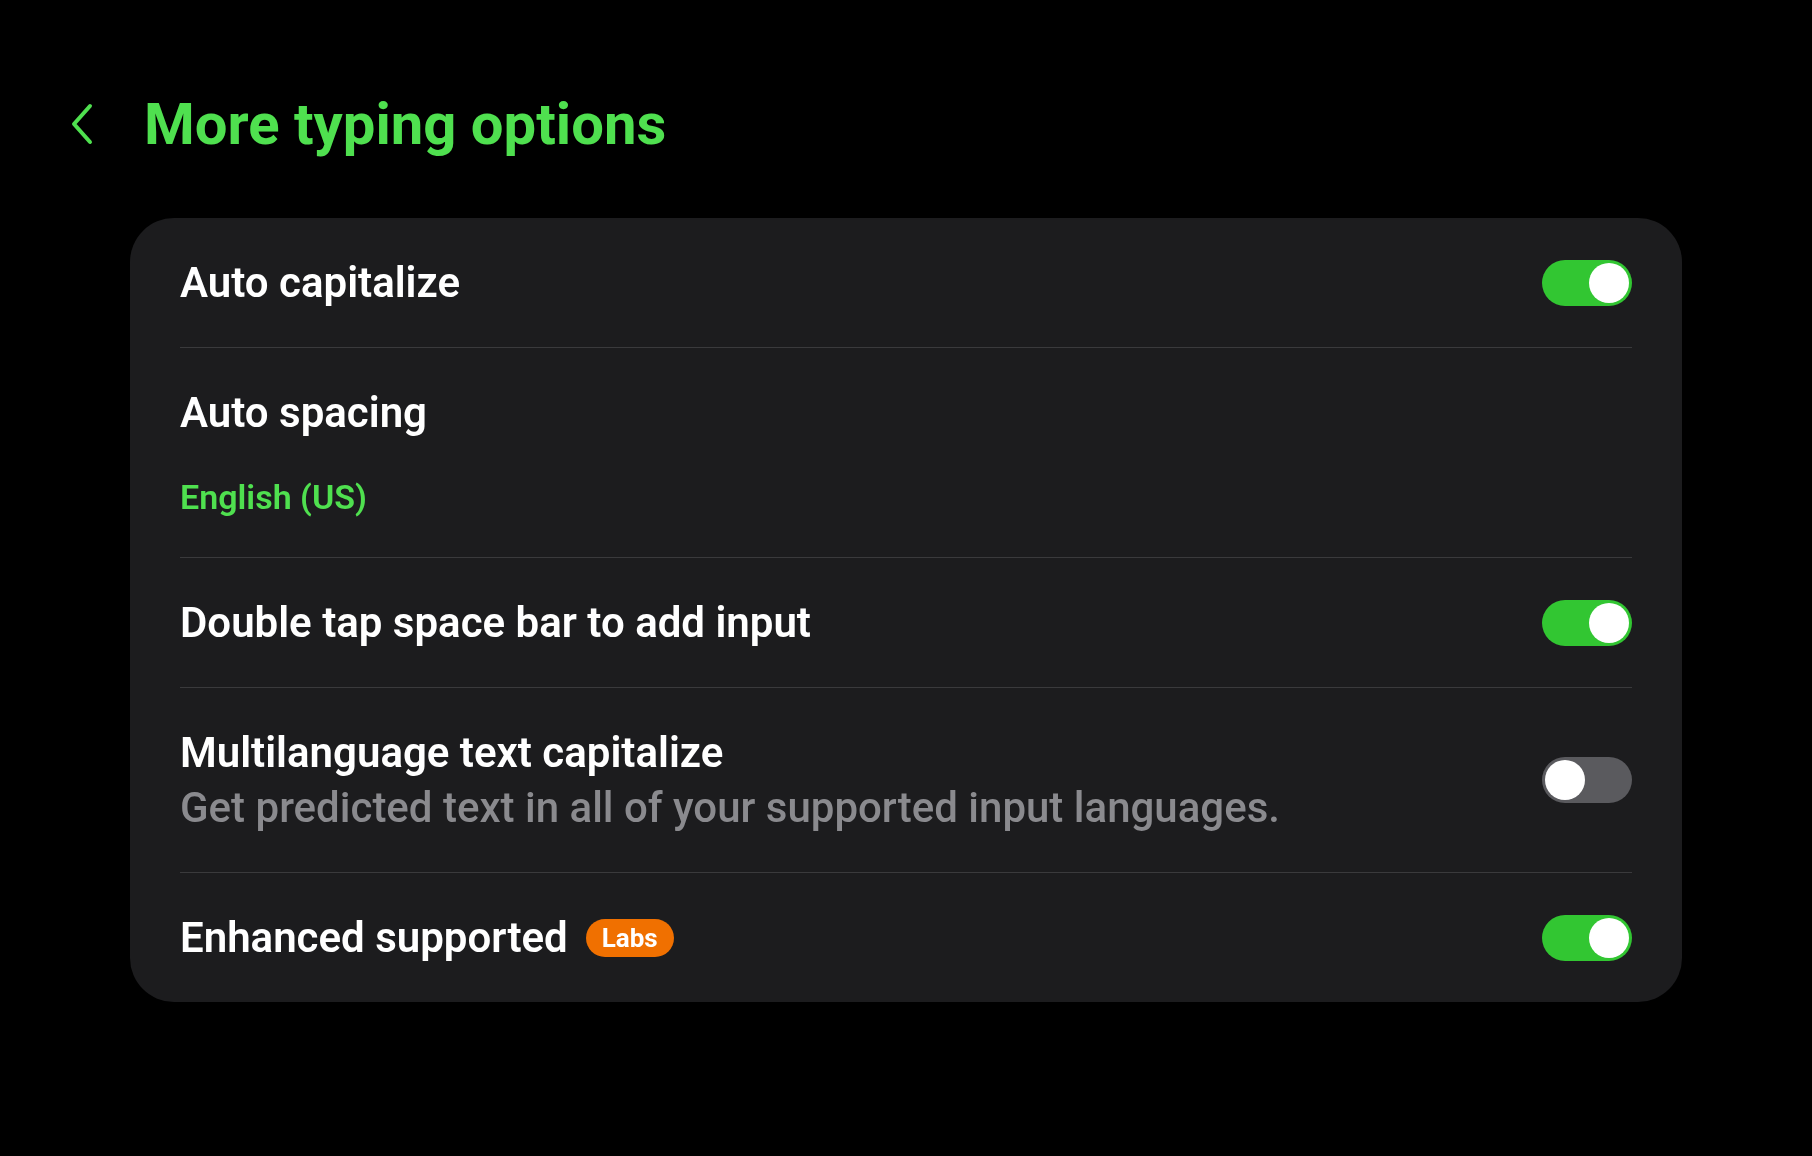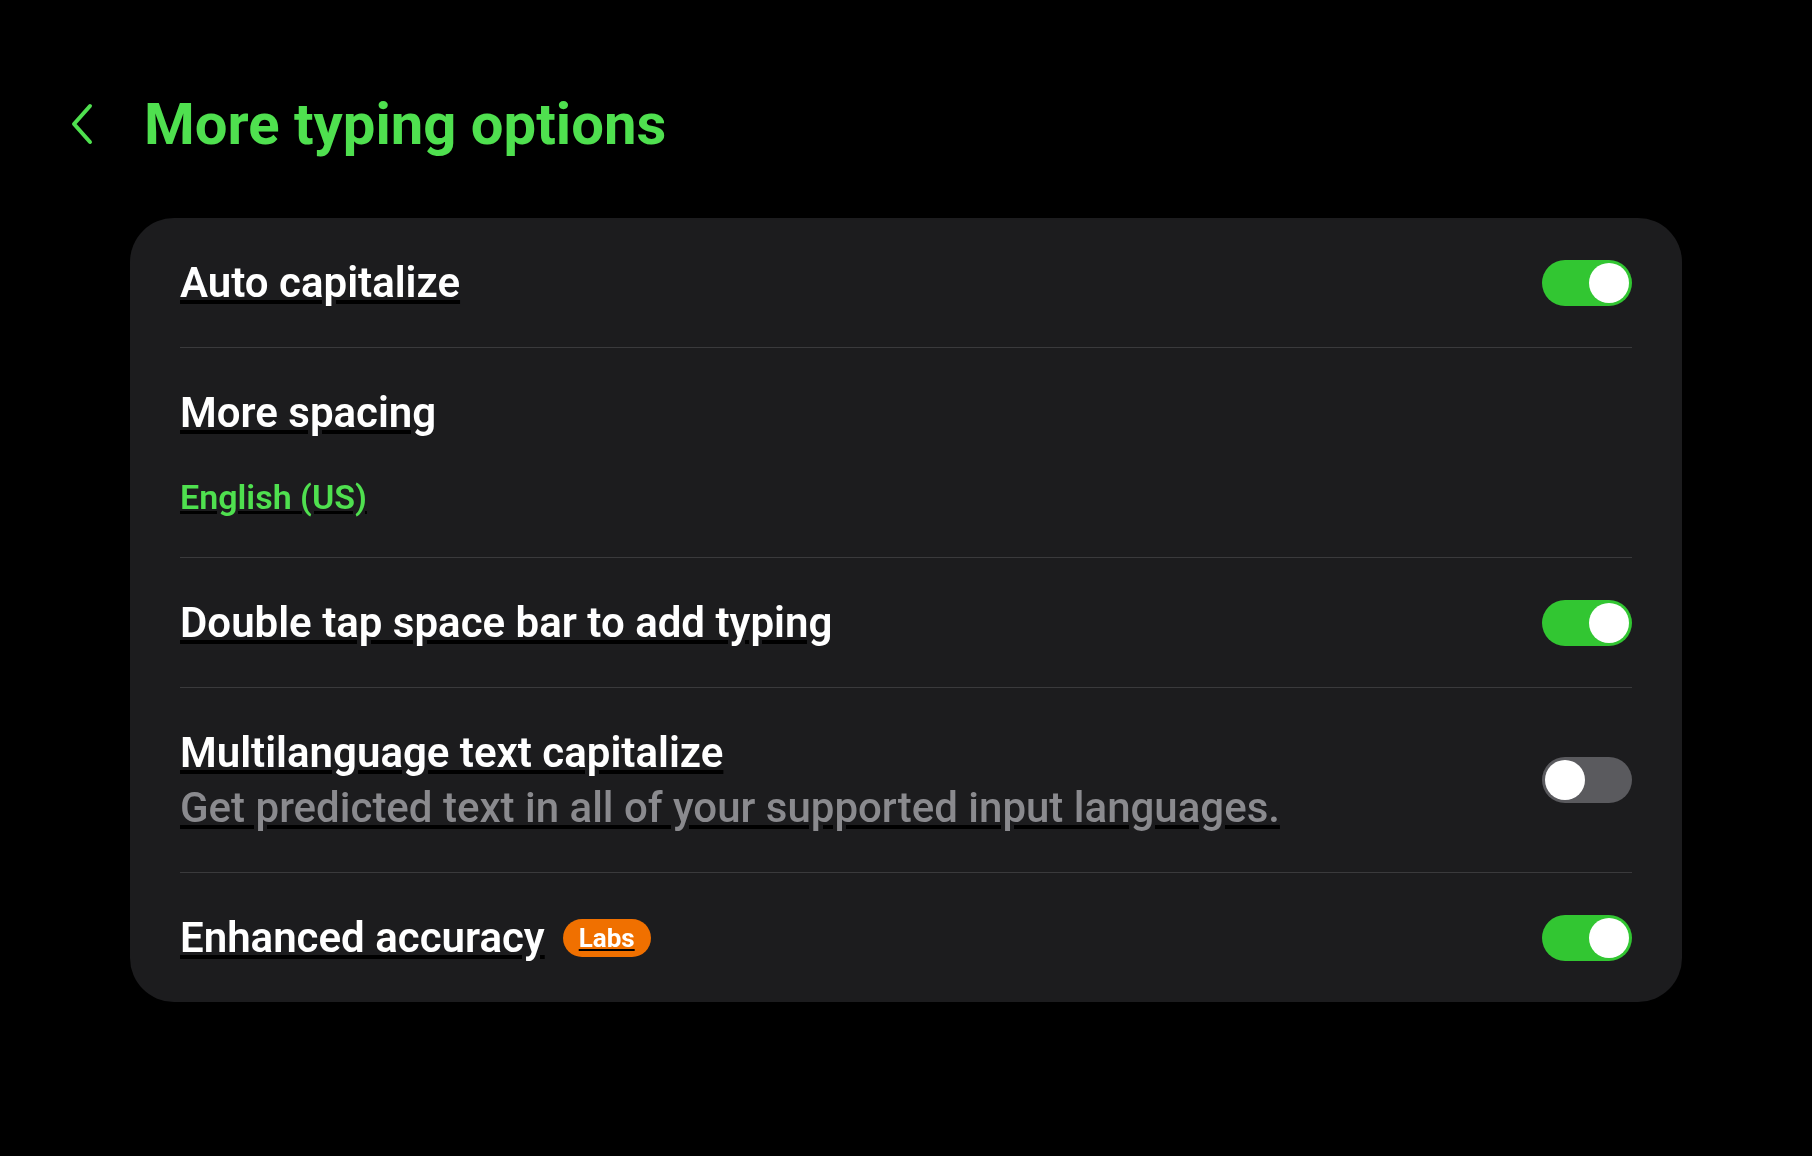--- a/index.html
+++ b/index.html
@@ -49,21 +49,20 @@
       align-items: center;
       justify-content: space-between;
       padding: 40px 50px;
       cursor: pointer;
     }
     .setting-content {
       display: flex;
       flex-direction: column;
       gap: 6px;
       flex: 1;
-      text-decoration: underline;
     }
     .setting-title {
       color: #ffffff;
       font-size: 42px;
       font-weight: 600;
       display: flex;
       align-items: center;
       gap: 18px;
     }
     .setting-subtitle-green {
@@ -143,30 +142,30 @@
     </div>
     <div class="toggle on">
       <div class="toggle-knob"></div>
     </div>
   </div>
 
   <div class="divider"></div>
 
   <div class="setting-row">
     <div class="setting-content">
-      <div class="setting-title">More spacing</div>
+      <div class="setting-title">Auto spacing</div>
       <div class="setting-subtitle-green">English (US)</div>
     </div>
   </div>
 
   <div class="divider"></div>
 
   <div class="setting-row">
     <div class="setting-content">
-      <div class="setting-title">Double tap space bar to add typing</div>
+      <div class="setting-title">Double tap space bar to add input</div>
     </div>
     <div class="toggle on">
       <div class="toggle-knob"></div>
     </div>
   </div>
 
   <div class="divider"></div>
 
   <div class="setting-row">
     <div class="setting-content">
@@ -176,21 +175,21 @@
     <div class="toggle off">
       <div class="toggle-knob"></div>
     </div>
   </div>
 
   <div class="divider"></div>
 
   <div class="setting-row">
     <div class="setting-content">
       <div class="setting-title">
-        <span>Enhanced accuracy</span>
+        <span>Enhanced supported</span>
         <span class="labs-badge">Labs</span>
       </div>
     </div>
     <div class="toggle on">
       <div class="toggle-knob"></div>
     </div>
   </div>
 
 </div>
 

